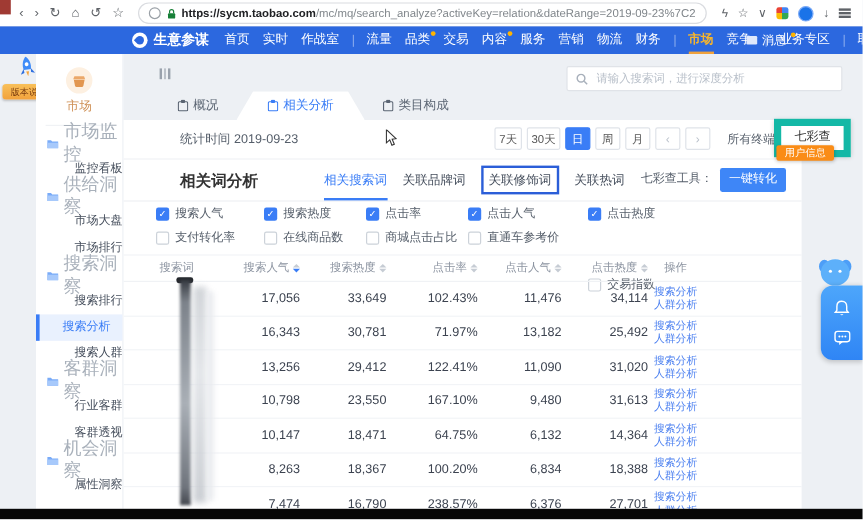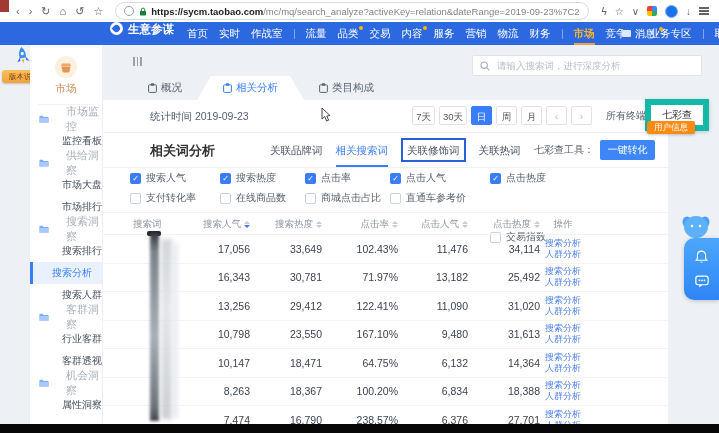--- a/index.html
+++ b/index.html
@@ -12,42 +12,42 @@
   .bnav span{cursor:pointer;line-height:1;}
   .urlbar{flex:1;margin:16px 12px;height:16px;border:1px solid #dadce0;border-radius:9px;display:flex;align-items:center;padding:0 8px;font-size:9.5px;color:#80868b;max-width:515px;white-space:nowrap;overflow:hidden;}
   .tune{width:8px;height:8px;border:1px solid #9aa0a6;border-radius:50%;margin-right:5px;flex:none;}
   .url-main{color:#202124;font-weight:bold;}
   .url-path{color:#80868b;overflow:hidden;text-overflow:clip;}
   .bicons{display:flex;gap:8px;align-items:center;margin-right:10px;color:#5f6368;font-size:10px;}
   .grid-icon{width:10px;height:10px;border-radius:2px;background:conic-gradient(#4285f4 0 25%,#34a853 0 50%,#fbbc04 0 75%,#ea4335 0);}
   .profile-icon{width:11px;height:11px;border-radius:50%;background:#1a73e8;border:1px solid #7baaf7;}
   .hamb{width:10px;height:2px;background:#5f6368;box-shadow:0 3px 0 #5f6368,0 -3px 0 #5f6368;}
   
-  .topnav{position:absolute;top:22px;left:0;right:0;height:23px;background:#2c68df;display:flex;align-items:flex-start;color:#fff;}
+  .topnav{position:absolute;top:22px;left:0;right:0;height:23px;background:#2c68df;display:flex;align-items:center;color:#fff;}
   .logo{width:13px;height:13px;border-radius:50%;background:#fff;margin-left:110px;position:relative;flex:none;}
   .logo::after{content:'';position:absolute;left:3px;top:3px;width:7px;height:7px;border-radius:50% 50% 50% 0;background:#2c68df;transform:rotate(45deg);}
   .brand{font-size:11.5px;font-weight:bold;margin-left:5px;white-space:nowrap;}
   .nav-items{display:flex;align-items:center;gap:11px;margin-left:13px;font-size:10.5px;white-space:nowrap;}
   .nav-item{position:relative;cursor:pointer;height:23px;line-height:23px;box-sizing:border-box;}
   .nav-item.active{color:#f7b52c;font-weight:bold;border-bottom:2px solid #f0a23c;}
   .nav-dot{position:absolute;top:4px;right:-4px;width:4px;height:4px;border-radius:50%;background:#ffb400;}
   .nav-div{width:1px;height:10px;background:rgba(255,255,255,.4);}
   .nav-msg{position:absolute;right:56px;top:0;height:23px;display:flex;align-items:center;gap:4px;font-size:10px;cursor:pointer;}
   .msg-icon{width:9px;height:7px;background:#dfe8fb;border-radius:1px;}
   .msg-dot{width:4px;height:4px;background:#ffb400;border-radius:50%;margin-top:-9px;}
   
   .rocket{position:absolute;left:14px;top:47px;transform:rotate(-8deg);}
   .version-tag{position:absolute;left:2px;top:70px;width:44px;height:13px;background:linear-gradient(#f8c05a,#f2a23c);border-radius:3px;color:#7a3c0e;font-size:7.5px;line-height:13px;text-align:center;box-shadow:0 1px 2px rgba(0,0,0,.2);}
   
   .sidebar{position:absolute;left:30px;top:45px;width:73px;bottom:9px;background:#fff;border-right:1px solid #eceff3;box-sizing:border-box;}
   .side-head{padding-top:11px;text-align:center;}
   .side-icon{width:22px;height:22px;border-radius:50%;background:#fdf0e1;margin:0 auto;display:flex;align-items:center;justify-content:center;}
   .side-title{font-size:10.5px;color:#cf9157;margin-top:4px;}
   .side-sep{height:1px;background:#f0f2f5;margin:8px 8px 3px;}
-  .sgroup{height:22px;display:flex;align-items:center;gap:17px;padding-left:9px;font-size:11px;color:#a9b1bb;}
+  .sgroup{height:22px;display:flex;align-items:center;gap:4px;padding-left:9px;font-size:15px;color:#a9b1bb;}
   .sitem{height:22px;line-height:22px;padding-left:32px;font-size:10px;color:#454e5c;cursor:pointer;}
   .sitem.active{background:#e9f1fe;color:#3a7df6;border-left:3px solid #3a7df6;padding-left:19px;}
   
   .drag-icon{position:absolute;left:133px;top:57px;display:flex;gap:2px;}
   .drag-icon i{width:1.5px;height:9px;background:#9aa2ad;}
   .search-box{position:absolute;left:472px;top:55px;width:230px;height:21px;background:#fff;border:1px solid #e0e3e8;border-radius:2px;display:flex;align-items:center;padding:0 7px;box-sizing:border-box;}
   .search-box input{border:0;outline:0;flex:1;font-size:9.5px;color:#333;background:transparent;margin-left:5px;font-family:inherit;}
   .search-box input::placeholder{color:#b9c0ca;}
   .tabs{position:absolute;left:133px;top:76px;height:24px;display:flex;align-items:flex-end;}
   .tab{height:24px;display:flex;align-items:center;gap:4px;padding:0 15px;font-size:10.5px;color:#5a6472;cursor:pointer;box-sizing:border-box;}
@@ -302,22 +302,22 @@
         <div class="terminal">
           <span>所有终端</span>
           <span class="caret-down"></span>
         </div>
       </div>
     </div>
 
     <div class="sec-head">
       <div class="sec-title">相关词分析</div>
       <div class="subtabs" id="subtabs">
+          <span class="subtab active">相关搜索词</span>
           <span class="subtab">关联品牌词</span>
-          <span class="subtab active">相关搜索词</span>
           <span class="subtab boxed">关联修饰词</span>
           <span class="subtab">关联热词</span>
         </div>
       <div class="tool-label">七彩查工具：</div>
       <div class="convert-btn">一键转化</div>
     </div>
 
     <div class="metrics" id="metrics">
         <label class="metric" style="left: 27px; top: 3px;">
           <span class="cb on">✓</span>

